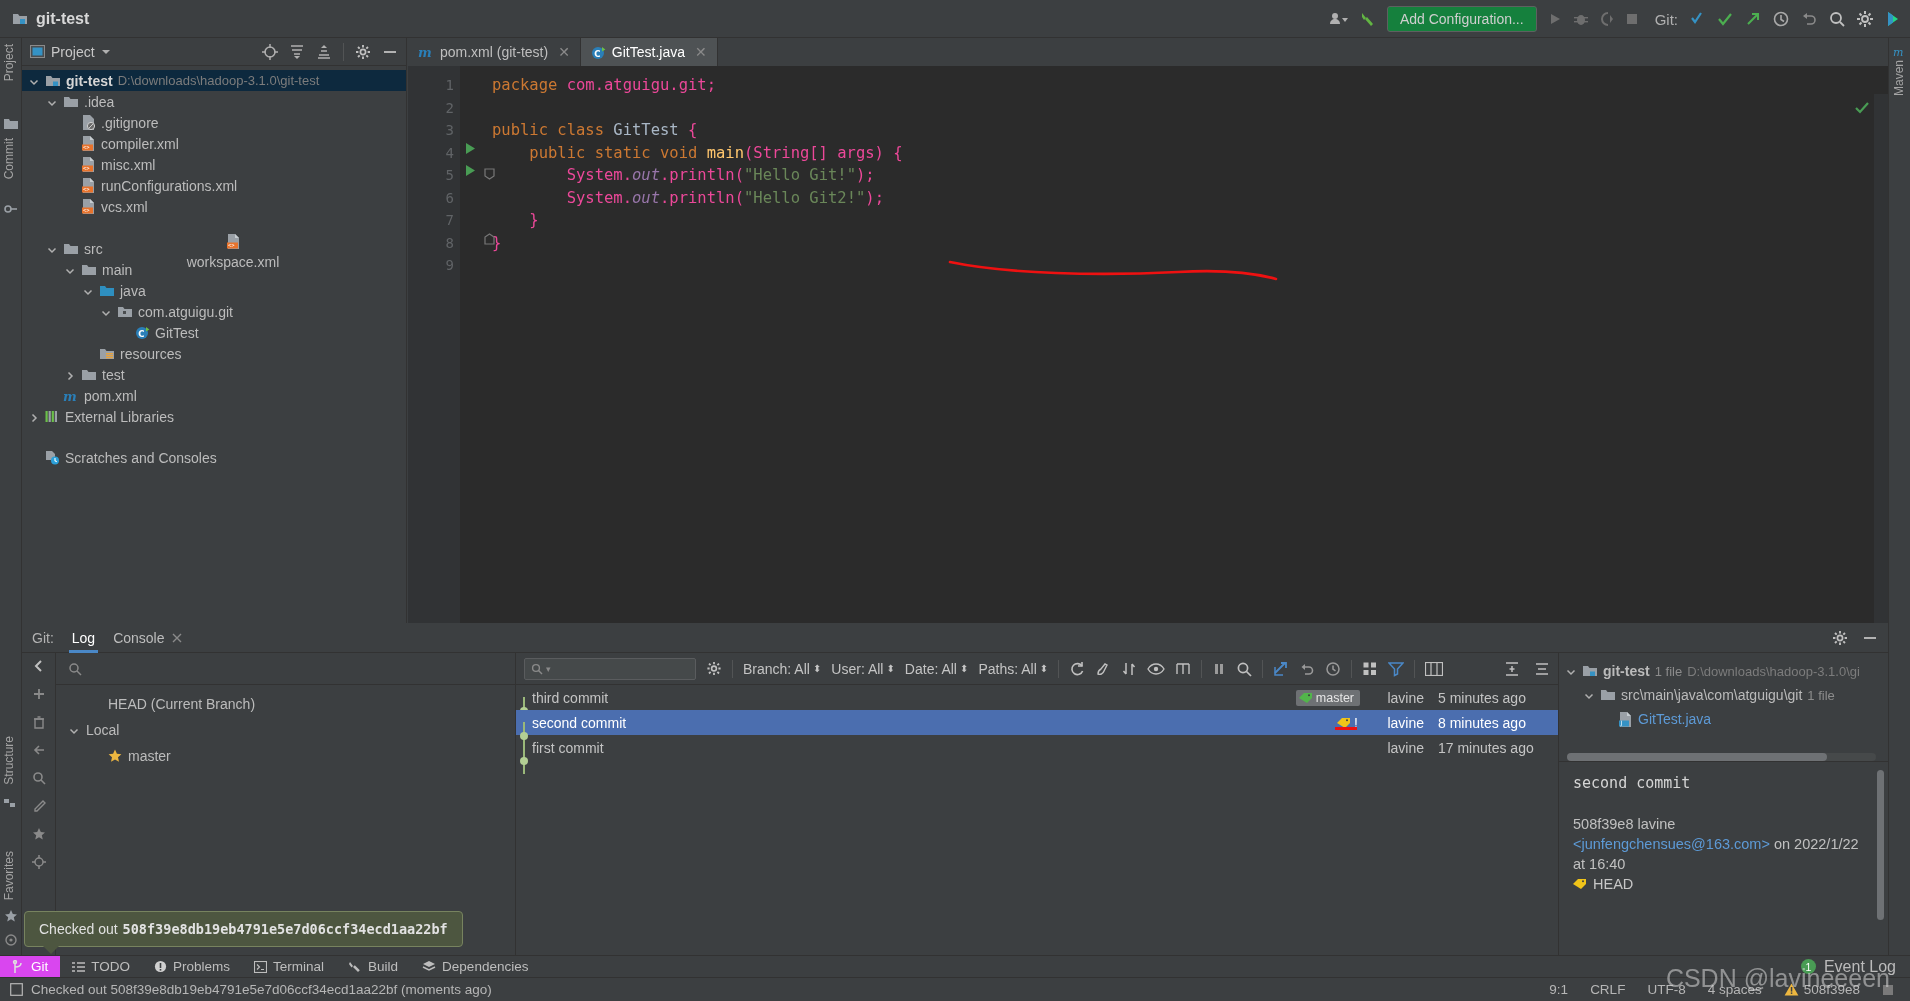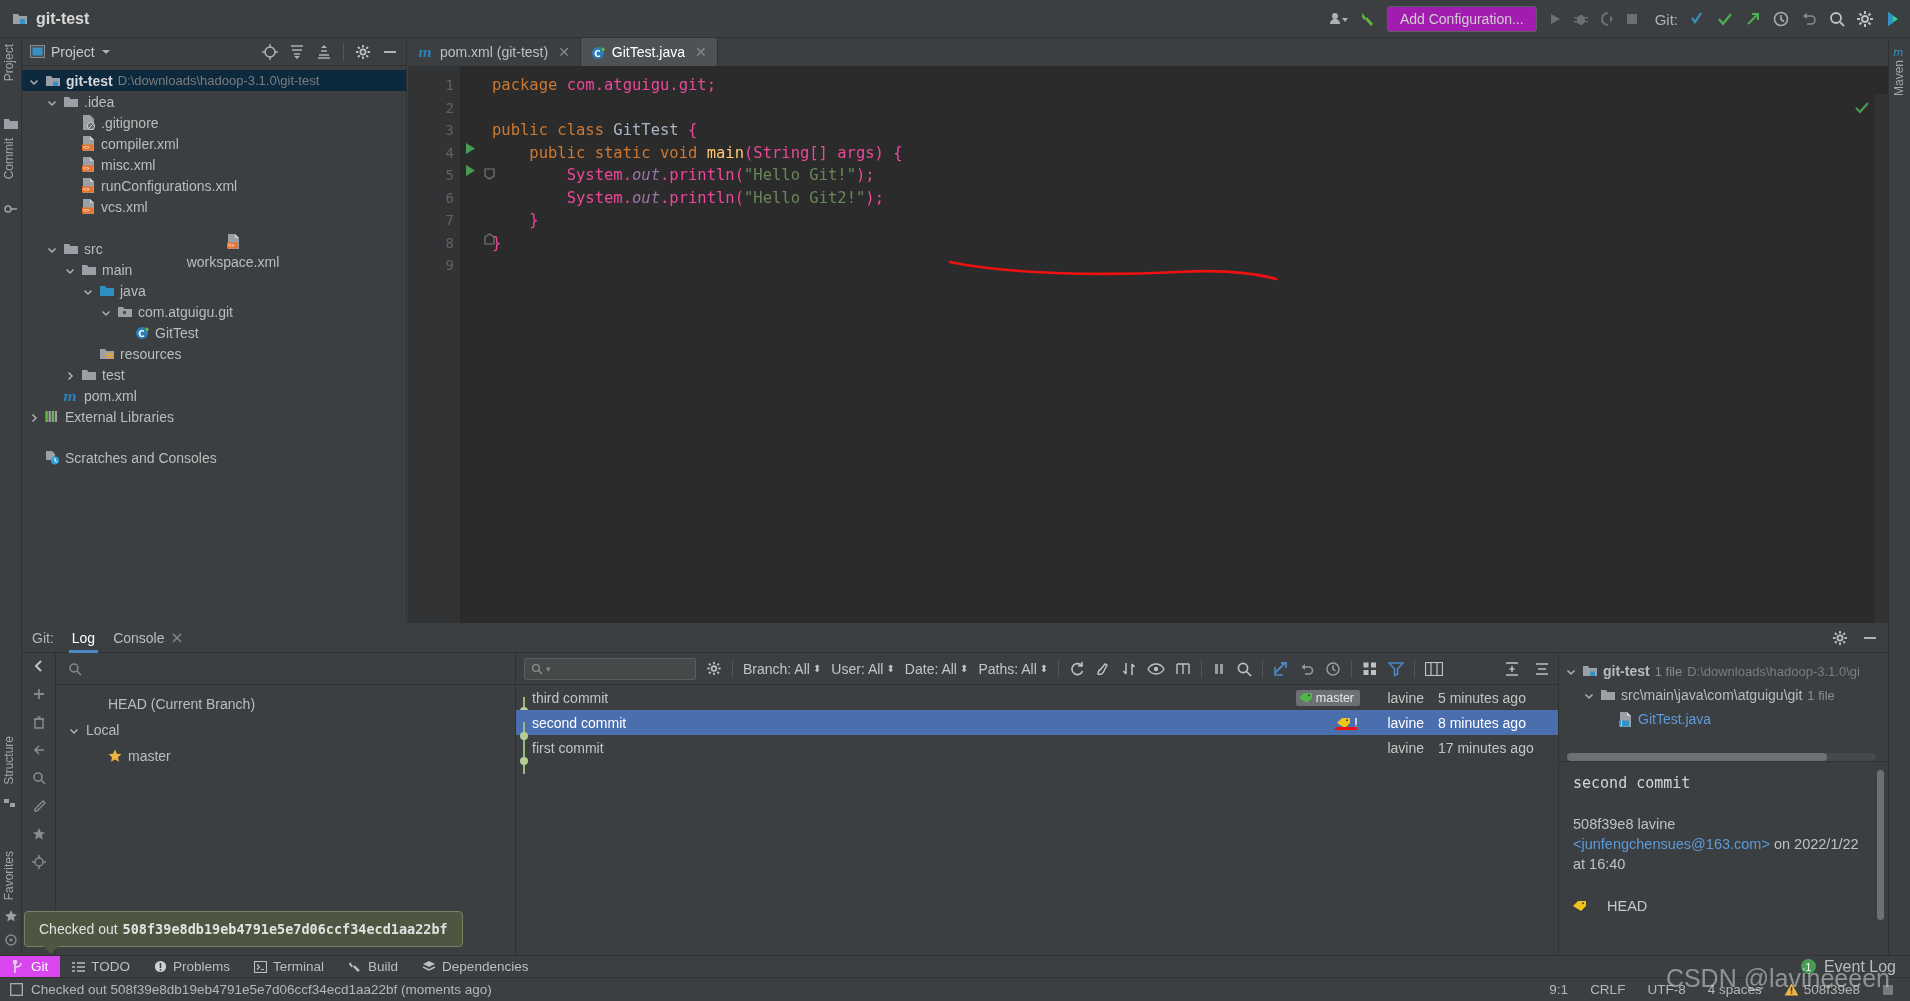--- a/index.html
+++ b/index.html
@@ -19,21 +19,21 @@
     border-bottom: 1px solid #323232;
   }
   .tb-proj { display: flex; align-items: center; gap: 8px; padding-left: 12px; }
   .tb-proj .title { font-size: 16px; font-weight: bold; color: #d8d8d8; }
   .tb-right { position: absolute; right: 8px; top: 0; height: 38px;
               display: flex; align-items: center; gap: 10px; }
   .tb-right .gitlabel { font-size: 15px; color: #b0b0b0; margin-left:6px;}
   .runcfg {
     border: 1px solid #5e6060; border-radius: 3px; height: 26px;
     padding: 0 12px; display: flex; align-items: center;
-    font-size: 14px; color: #cfcfcf; background: #a21caf;
+    font-size: 14px; color: #cfcfcf; background: #15803d;
   }
   .icn { display: inline-flex; align-items: center; justify-content: center; }
 
   
   .leftstrip {
     position: absolute; left: 0; top: 38px; width: 22px; bottom: 46px;
     background: #3c3f41; border-right: 1px solid #323232;
   }
   .vlabel {
     position: absolute; left: 2px; writing-mode: vertical-rl;
@@ -186,21 +186,21 @@
   .hscroll { height: 8px; margin: 2px 12px 0 8px; background:#46494a; border-radius:4px;
              position:relative;}
   .hscroll i { position:absolute; left:0; top:0; height:8px; width: 84%;
                background:#6e7174; border-radius:4px; display:block;}
   .dmsg { flex:1 1 auto; border-top:1px solid #323232; padding: 12px 14px;
           font-size:14.5px; position: relative; overflow:hidden;}
   .dmsg .subj { font-family:"DejaVu Sans Mono", monospace; font-size:15px;
                 color:#d6d6d6; margin-bottom: 22px; }
   .dmsg .meta { color:#c0c0c0; line-height:20px; }
   .dmsg .mail { color:#5d9ad6; }
-  .dmsg .head { margin-top: 24px; display:flex; align-items:center; gap:20px;
+  .dmsg .head { margin-top: 2px; display:flex; align-items:center; gap:6px;
                 color:#c7c7c7; }
   .vscroll { position:absolute; right:4px; top:8px; width:7px; height:150px;
              background:#6e7174; border-radius:4px; }
 
   
   .bottombar {
     position: absolute; left: 0; bottom: 24px; width: 1910px; height: 22px;
     background: #3c3f41; display:flex; align-items:center; gap: 0px;
     border-top: 1px solid #323232;
   }

